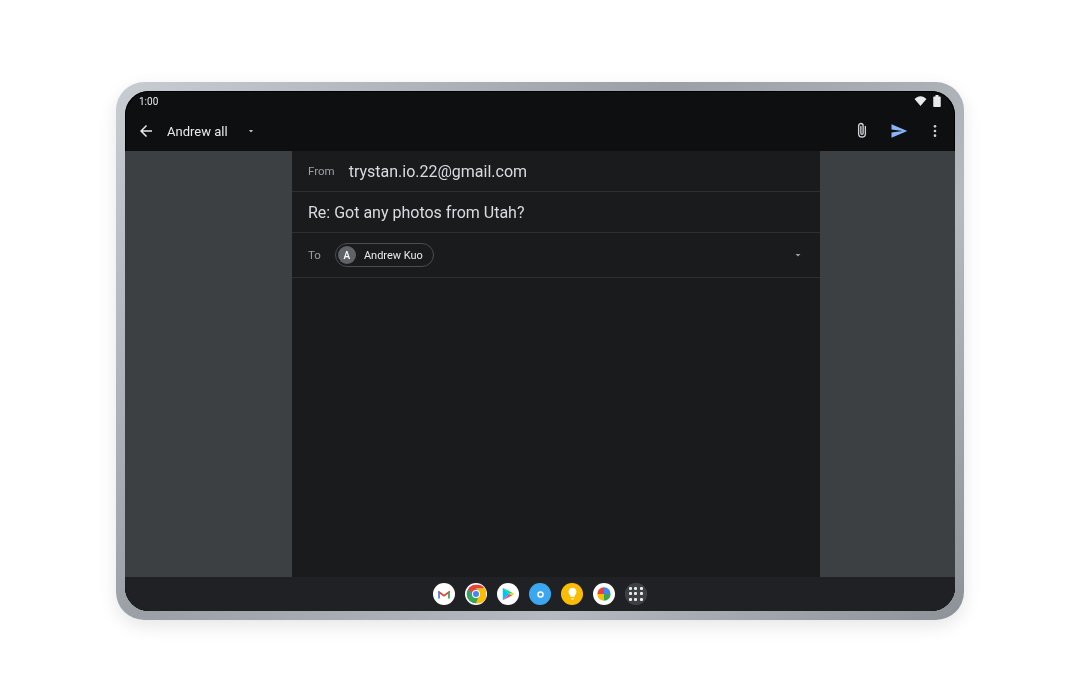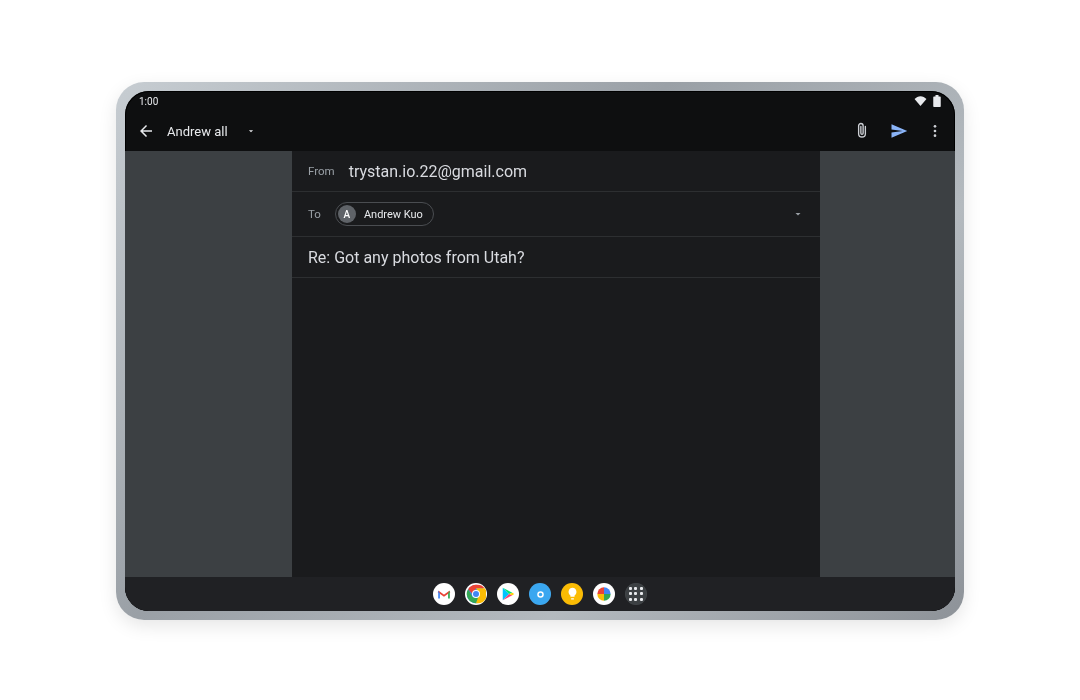--- a/index.html
+++ b/index.html
@@ -219,37 +219,37 @@
 
       <div class="main">
         <div class="gutter-bg"></div>
         <div class="compose-pane">
 
           <div class="row">
             <span class="label">From</span>
             <span class="value">trystan.io.22@gmail.com</span>
           </div>
 
+          <div class="row subject-row">
+            <span class="value">Re: Got any photos from Utah?</span>
+          </div>
+
           <div class="row">
             <span class="label">To</span>
             <span class="chip">
               <span class="avatar">A</span>
               <span>Andrew Kuo</span>
             </span>
             <span class="chevron icon-btn">
               <svg class="svg" width="12" height="12" viewBox="0 0 24 24">
                   <path d="M7 10l5 5 5-5z" fill="#9aa0a6"></path>
                 </svg>
             </span>
           </div>
 
-          <div class="row subject-row">
-            <span class="value">Re: Got any photos from Utah?</span>
-          </div>
-
 
         </div>
       </div>
 
       <div class="taskbar">
         <span class="dock-icon gmail">
           <svg class="svg" width="14" height="11" viewBox="0 0 24 18">
               <path d="M2 2h20v14H2z" fill="#fff"></path>
               <path d="M2 4l10 7L22 4" fill="none" stroke="#ea4335" stroke-width="3"></path>
               <path d="M2 2v14h3V7" fill="#4285f4"></path>

